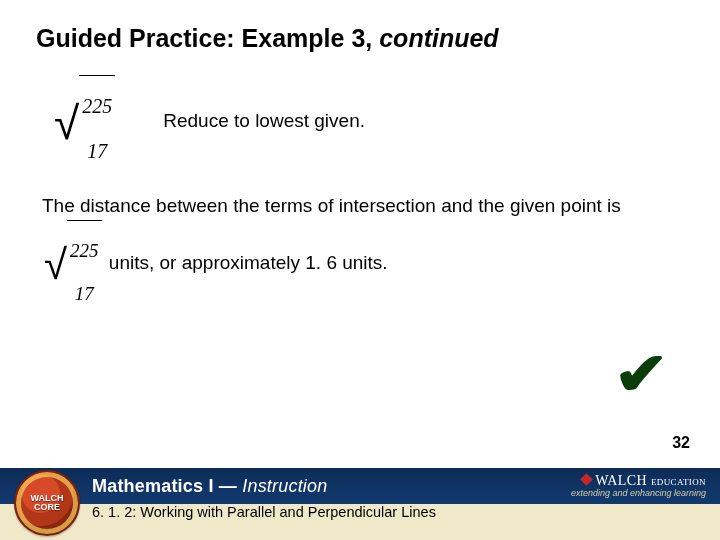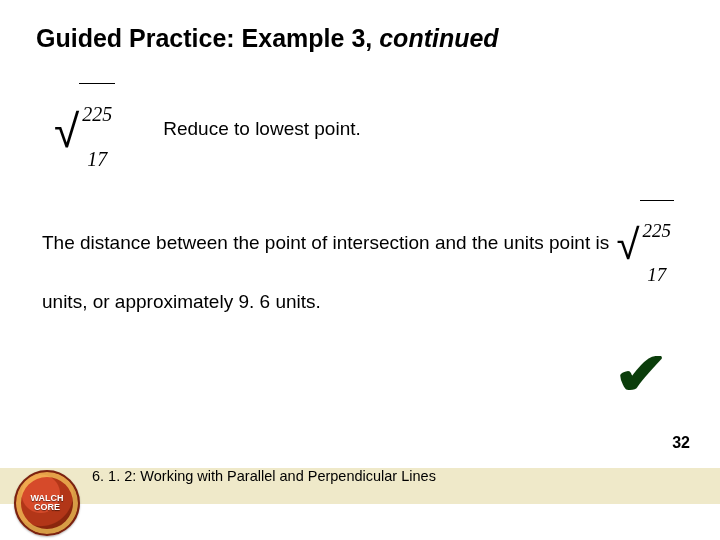--- a/index.html
+++ b/index.html
@@ -1,18 +1,18 @@
 <!DOCTYPE html>
 <html><head>
 <meta charset="utf-8">
 <style>
   * { margin: 0; padding: 0; box-sizing: border-box; }
   body { width: 720px; height: 540px; font-family: Arial, sans-serif; background: #fff; position: relative; overflow: hidden; }
   .slide { width: 100%; height: 100%; position: relative; padding: 24px 36px 0 36px; }
-  .title { font-size: 25px; font-weight: bold; color: #000; margin-bottom: 30px; }
+  .title { font-size: 25px; font-weight: bold; color: #000; margin-bottom: 22px; }
   .title .italic { font-style: italic; }
   .body { font-size: 19px; color: #000; line-height: 1.45; }
   .row1 { display: flex; align-items: center; gap: 48px; margin-bottom: 26px; margin-left: 18px; }
   .sqrt-wrap { display: inline-flex; align-items: center; position: relative; }
   .radical { font-size: 46px; line-height: 1; position: relative; top: 2px; }
   .frac { display: inline-flex; flex-direction: column; align-items: center; font-style: italic; font-family: "Times New Roman", serif; }
   .frac .num { font-size: 20px; border-top: 1.2px solid #000; padding: 16px 3px; }
   .frac .den { font-size: 20px; padding: 0 3px; }
   .inline-sqrt { display: inline-flex; align-items: center; vertical-align: middle; margin: 0 2px; }
   .inline-sqrt .radical { font-size: 42px; top: 1px; }
@@ -43,40 +43,49 @@
 
   <div class="body">
     <div class="row1">
       <span class="sqrt-wrap">
         <span class="radical">√</span>
         <span class="frac">
           <span class="num">225</span>
           <span class="den">17</span>
         </span>
       </span>
-      <span>Reduce to lowest point.</span>
+      <span>Reduce to lowest given.</span>
     </div>
 
     <div class="para">
-      <span>The distance between the point of intersection and the units point is </span>
+      <span>The distance between the terms of intersection and the given point is </span>
       <span class="inline-sqrt">
         <span class="radical">√</span>
         <span class="frac">
           <span class="num">225</span>
           <span class="den">17</span>
         </span>
       </span>
-      <span> units, or approximately 9. 6 units.</span>
+      <span> units, or approximately 1. 6 units.</span>
     </div>
   </div>
 
   <div class="check">✔</div>
   <div class="pagenum">32</div>
 
   <div class="footer">
+    <div class="bar">
+      <div class="brand">
+        <span>Mathematics I — </span><span class="thin">Instruction</span>
+      </div>
+      <div class="walch">
+        <div class="logo"><span class="diamond"></span><span>WALCH</span> <span style="font-size:9px;">EDUCATION</span></div>
+        <div class="tag">extending and enhancing learning</div>
+      </div>
+    </div>
     <div class="subbar">
       <span>6. 1. 2: Working with Parallel and Perpendicular Lines</span>
     </div>
     <div class="seal">
       <div class="inner">
         <div>WALCH</div>
         <div>CORE</div>
       </div>
     </div>
   </div>

